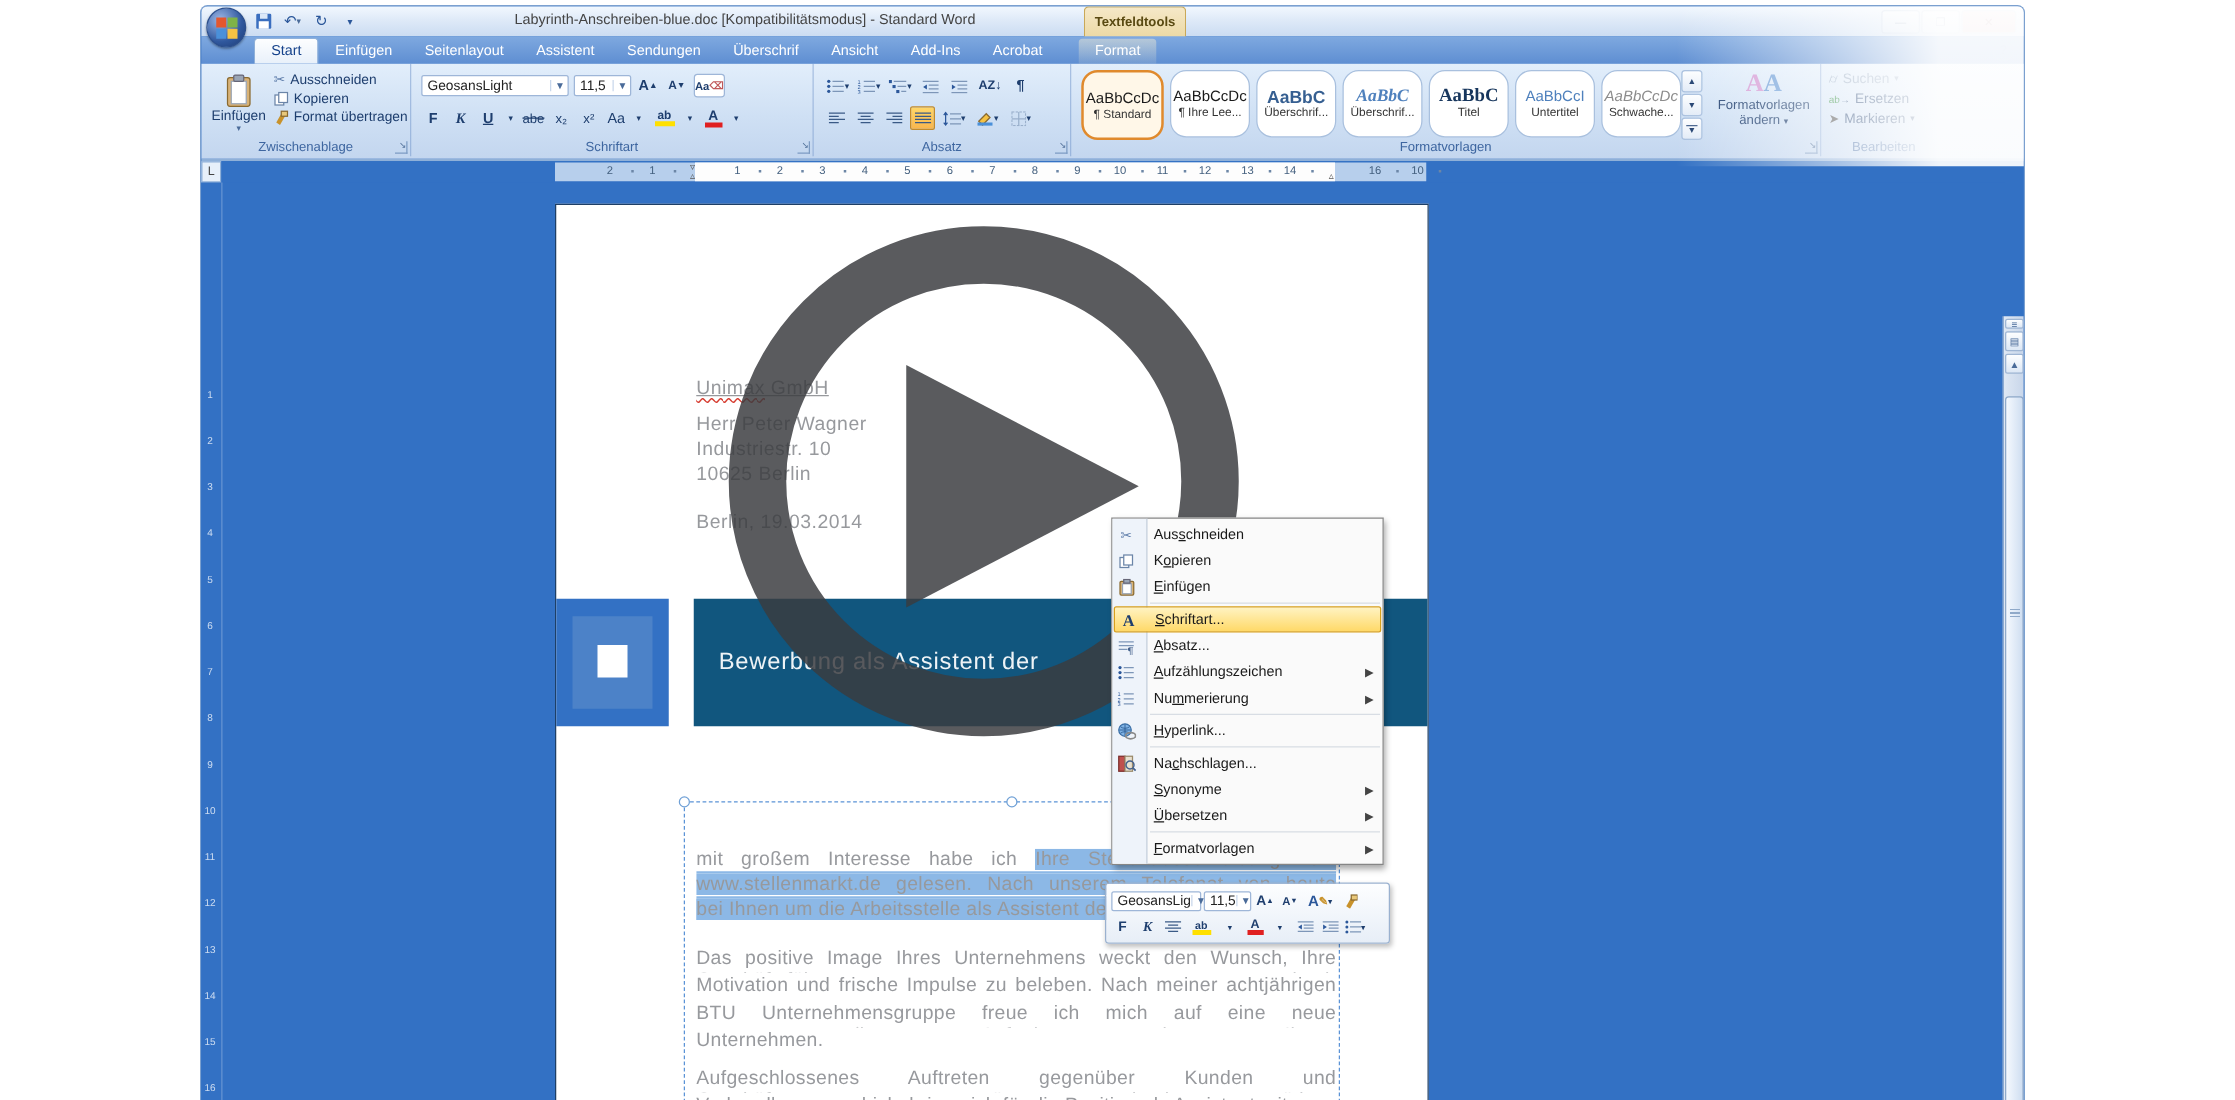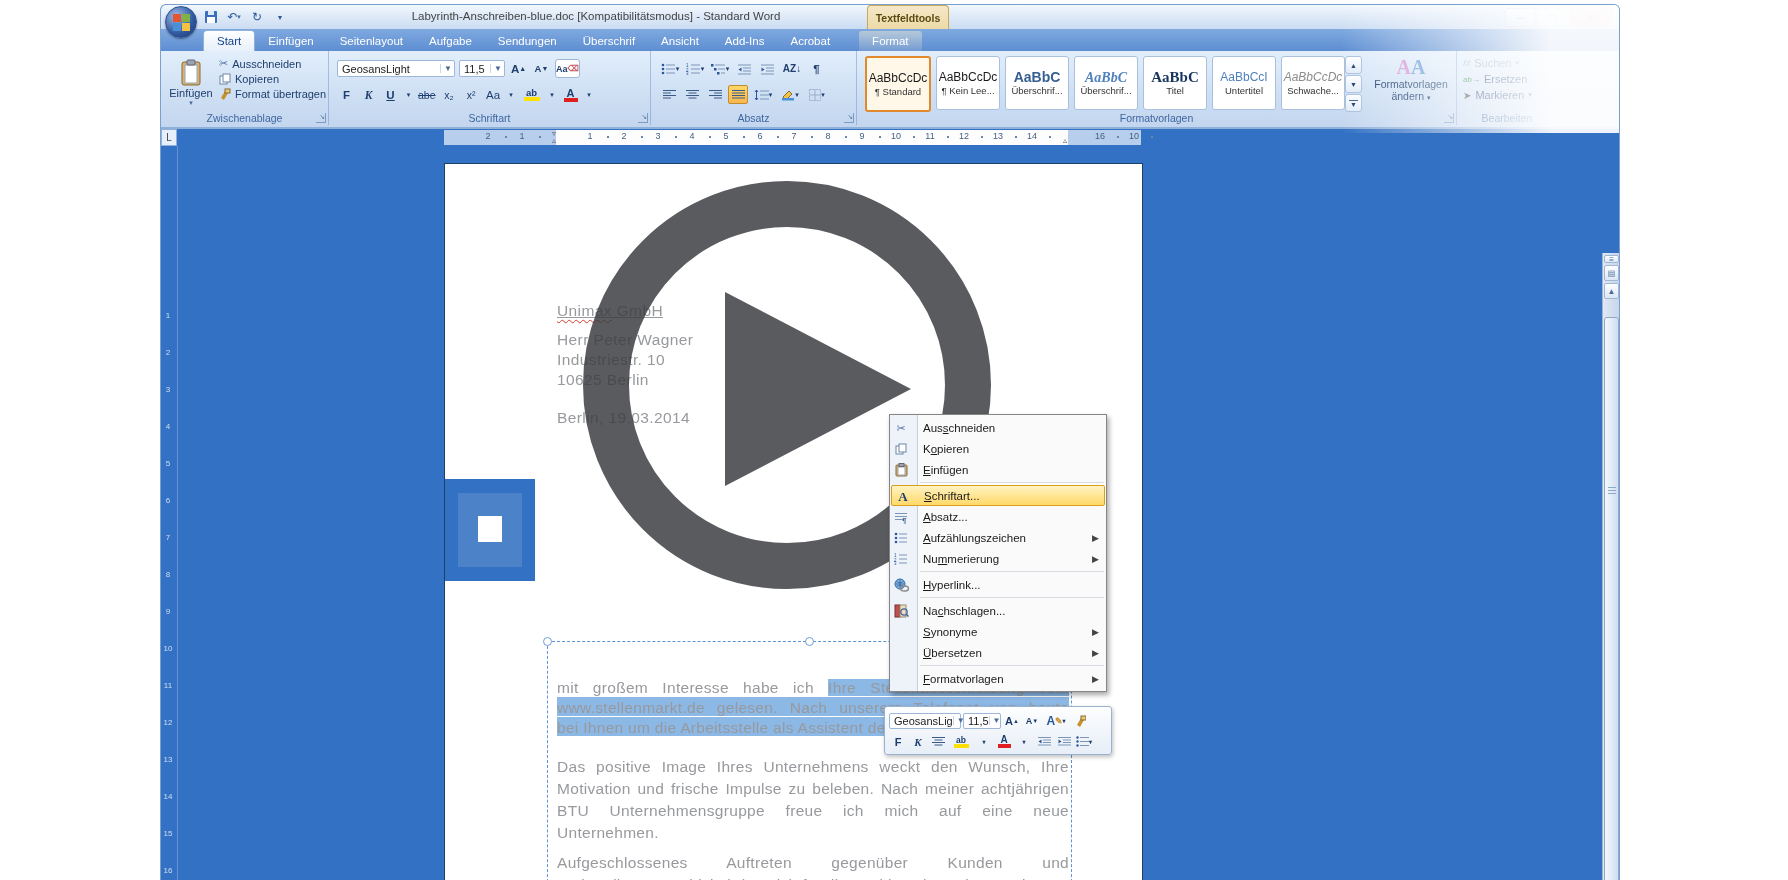--- a/index.html
+++ b/index.html
@@ -35,21 +35,21 @@
   .rgroup{position:relative;height:74px;border-right:1px solid rgba(120,155,205,.55);box-sizing:border-box;flex:none;}
   .rgroup .glabel{position:absolute;left:0;bottom:1px;width:100%;text-align:center;font-size:10.5px;color:#3e66a0;}
   .launcher{position:absolute;right:2px;bottom:2px;width:9px;height:9px;border:1px solid #7d9cc4;border-top:none;border-left:none;
     font-size:7px;color:#55749c;line-height:7px;text-align:right;}
   .rbtn{border:1px solid transparent;border-radius:3px;display:flex;align-items:center;justify-content:center;color:#1e3e6e;}
   .small-row{display:flex;align-items:center;gap:4px;font-size:11px;color:#1e3e6e;white-space:nowrap;}
   .combo{background:#fff;border:1px solid #9eb6d8;border-radius:2px;height:17px;font-size:11px;color:#222;
     display:flex;align-items:center;padding:0 2px 0 4px;box-sizing:border-box;}
   .combo .arr{margin-left:auto;color:#4a6b99;font-size:8px;padding-left:3px;border-left:1px solid #c9d8ec;}
   .fbtn{min-width:17px;height:17px;font-size:11.5px;font-weight:bold;}
-  .chip{width:62px;height:52px;background:#fff;border:1px solid #a9c0de;border-radius:3px;margin-right:5px;
+  .chip{width:62px;height:52px;background:#fff;border:1px solid #a9c0de;border-radius:13px;margin-right:5px;
     display:flex;flex-direction:column;align-items:center;justify-content:center;flex:none;}
   .chip.sel{border:2px solid #e08a2d;background:#fff7e8;}
   .chip .sample{font-size:12px;color:#1a1a1a;line-height:15px;white-space:nowrap;}
   .chip .sname{font-size:9.5px;color:#333;white-space:nowrap;max-width:58px;overflow:hidden;}
   .chip .sample.h1{font-weight:bold;font-size:14px;color:#365f91;}
   .chip .sample.h2{font-weight:bold;font-style:italic;font-size:14px;color:#4f81bd;font-family:"Liberation Serif",serif;}
   .chip .sample.title{font-weight:bold;font-size:15px;color:#17365d;font-family:"Liberation Serif",serif;}
   .chip .sample.subtitle{color:#4f81bd;}
   .chip .sample.subtle{font-style:italic;color:#8c8c8c;}
   .alignbtn{width:18px;height:17px;}
@@ -143,21 +143,21 @@
     <span class="q" style="left:7px;top:7px;background:#e4572e"></span>
     <span class="q" style="left:16px;top:7px;background:#7fb347"></span>
     <span class="q" style="left:7px;top:16px;background:#4a90d9"></span>
     <span class="q" style="left:16px;top:16px;background:#f5c243"></span>
   </div>
 
   <div class="tabrow" id="tabrow">
       <div class="tab active">Start</div>
       <div class="tab">Einfügen</div>
       <div class="tab">Seitenlayout</div>
-      <div class="tab">Aufgabe</div>
+      <div class="tab">Assistent</div>
       <div class="tab">Sendungen</div>
       <div class="tab">Überschrif</div>
       <div class="tab">Ansicht</div>
       <div class="tab">Add-Ins</div>
       <div class="tab">Acrobat</div>
       <div class="tab contextual">Format</div>
     </div>
   <div class="helpdot">?</div>
 
   <div class="ribbon">
@@ -333,21 +333,21 @@
     </div>
 
     <div class="rgroup" style="width:600px">
       <div id="stylechips" style="position:absolute;left:8px;top:5px;display:flex">
           <div class="chip sel">
             <div class="sample standard">AaBbCcDc</div>
             <div class="sname">¶ Standard</div>
           </div>
           <div class="chip">
             <div class="sample standard">AaBbCcDc</div>
-            <div class="sname">¶ Kein Lee...</div>
+            <div class="sname">¶ Ihre Lee...</div>
           </div>
           <div class="chip">
             <div class="sample h1">AaBbC</div>
             <div class="sname">Überschrif...</div>
           </div>
           <div class="chip">
             <div class="sample h2">AaBbC</div>
             <div class="sname">Überschrif...</div>
           </div>
           <div class="chip">
@@ -468,20 +468,23 @@
       <div class="ltxt" style="left:112px;top:167px">Herr Peter Wagner</div>
       <div class="ltxt" style="left:112px;top:187px">Industriestr. 10</div>
       <div class="ltxt" style="left:112px;top:207px">10625 Berlin</div>
       <div class="ltxt" style="left:112px;top:245px">Berlin, 19.03.2014</div>
 
       <div class="logoblock">
         <div class="logosq">
             <div class="inner"></div>
           </div>
       </div>
+      <div class="banner">
+        <div class="banner-text">Bewerbung als Assistent der</div>
+      </div>
 
       <div class="dashtop"></div>
       <div class="dashv" style="left:102px"></div>
       <div class="dashv" style="left:626px"></div>
       <div class="handle" style="left:98px;top:473px"></div>
       <div class="handle" style="left:360px;top:473px"></div>
       <div class="handle" style="left:622px;top:473px"></div>
 
       <div id="bodylines">
           <div class="lline just" style="top: 515px;"><span>mit großem Interesse habe ich </span><span class="sel">Ihre Stellenausschreibung vom 17.03.2014 auf der Internetseite</span></div>

